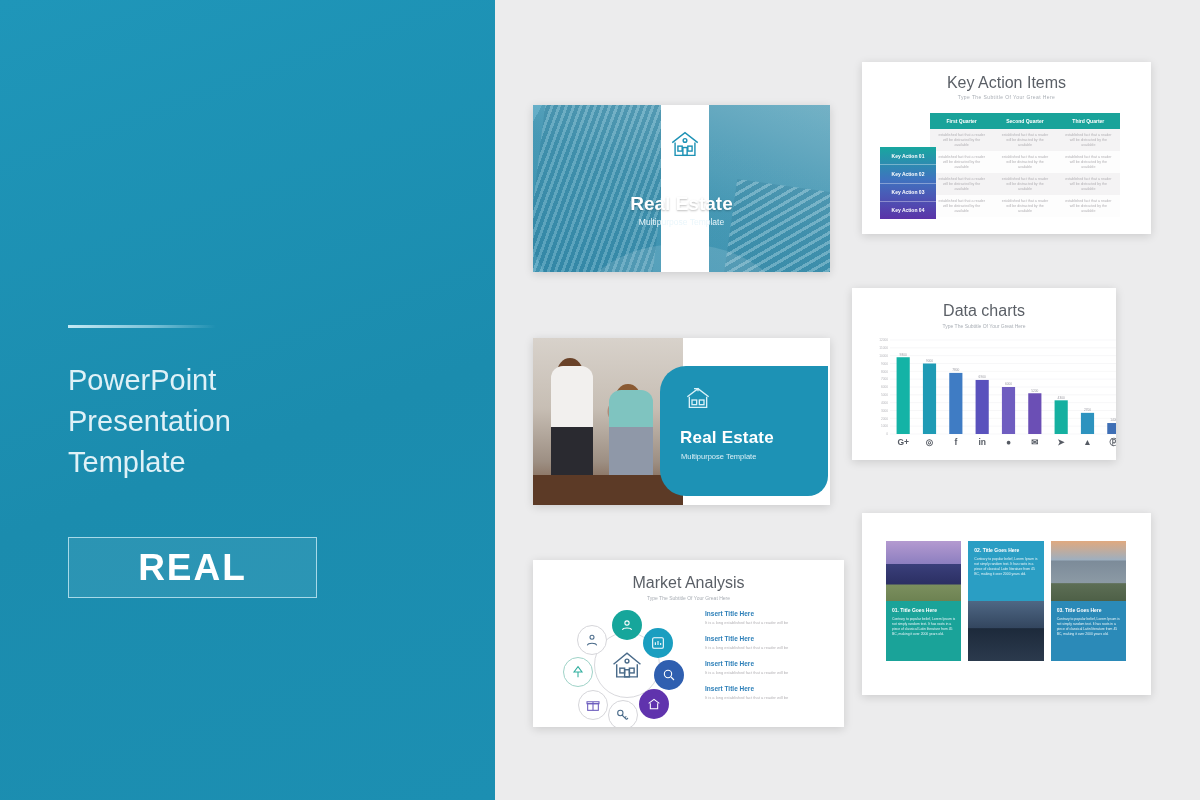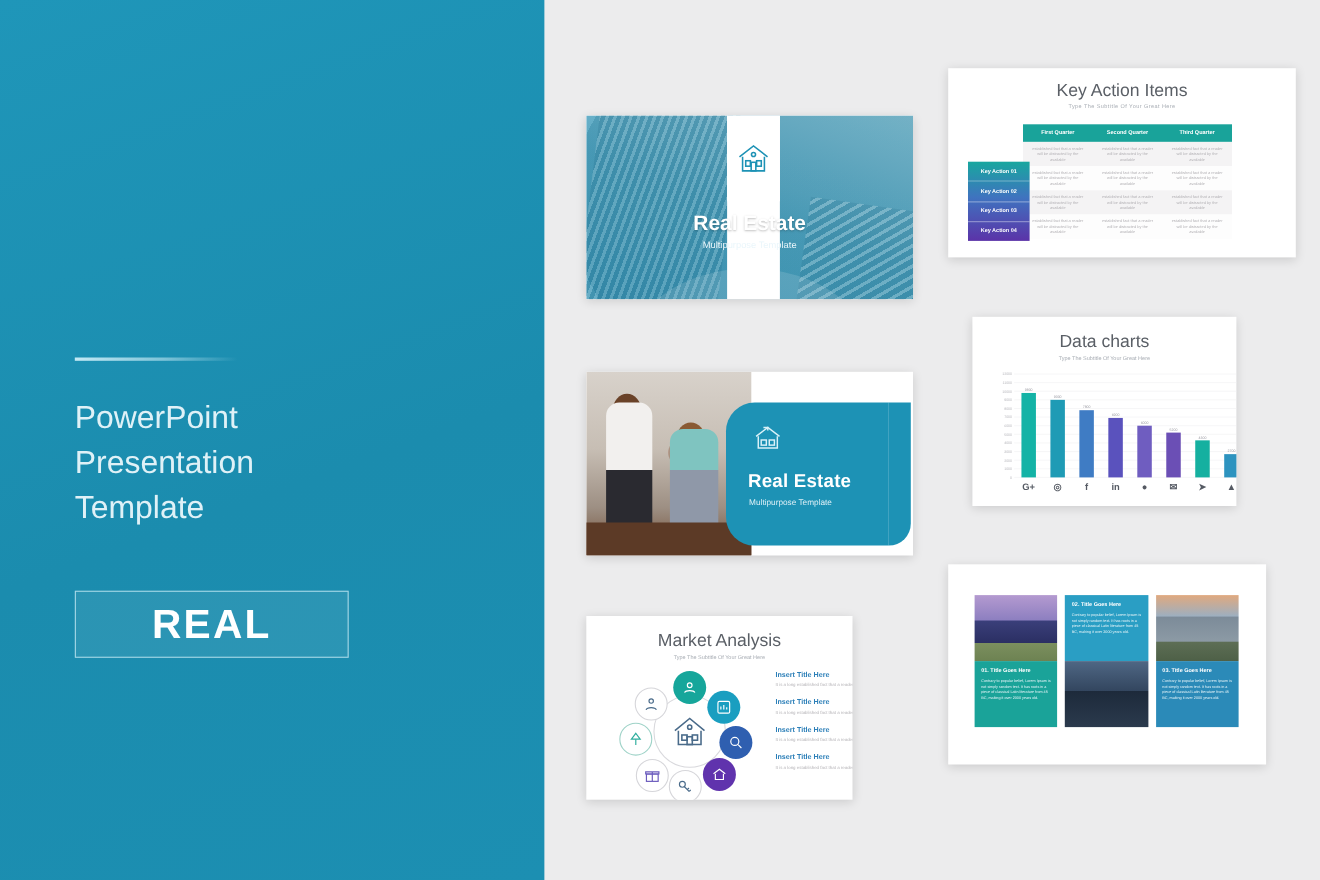--- a/index.html
+++ b/index.html
@@ -104,21 +104,21 @@
     position: absolute; left: 0; right: 0; top: 88px;
     text-align: center; color: #fff; font-size: 19px; font-weight: bold;
     text-shadow: 0 1px 2px rgba(0,0,0,0.25);
   }
   .s1 .sub {
     position: absolute; left: 0; right: 0; top: 112px;
     text-align: center; color: #eaf6fb; font-size: 8.5px;
   }
 
   
-  .s2 { left: 367px; top: 62px; width: 316px; height: 172px; }
+  .s2 { left: 367px; top: 62px; width: 289px; height: 172px; }
   .s2 .h1 {
     position: absolute; left: 0; right: 0; top: 12px; text-align: center;
     color: #5a5f66; font-size: 16px; font-weight: 400;
   }
   .s2 .h2 {
     position: absolute; left: 0; right: 0; top: 32px; text-align: center;
     color: #a8adb4; font-size: 5px; letter-spacing: 0.4px;
   }
   .kt { position: absolute; left: 68px; top: 51px; width: 190px; }
   .kt-head { display: flex; background: #19a39a; height: 16px; }
@@ -171,21 +171,21 @@
     background: #1d92b5; border-radius: 0 0 26px 0;
   }
   .s3 .p-ico { position: absolute; left: 22px; top: 16px; }
   .s3 .p-ttl {
     position: absolute; left: 20px; top: 62px; color: #fff;
     font-size: 17px; font-weight: bold; letter-spacing: 0.2px;
   }
   .s3 .p-sub { position: absolute; left: 21px; top: 86px; color: #ddf0f7; font-size: 7.5px; }
 
   
-  .s4 { left: 38px; top: 560px; width: 242px; height: 167px; }
+  .s4 { left: 38px; top: 560px; width: 311px; height: 167px; }
   .s4 .h1 { position:absolute; left:0; right:0; top:14px; text-align:center; color:#5a5f66; font-size:16px; }
   .s4 .h2 { position:absolute; left:0; right:0; top:35px; text-align:center; color:#a9aeb5; font-size:5px; }
   .s4 .diagram { position:absolute; left:24px; top:52px; width:138px; height:108px; }
   .ring {
     position:absolute; left:37px; top:20px; width:66px; height:66px;
     border:1px solid #d9d9dd; border-radius:50%;
   }
   .center-ico {
     position:absolute; left:47px; top:30px; width:46px; height:46px;
     display:flex; align-items:center; justify-content:center;
@@ -390,21 +390,21 @@
         <div class="li-t">Insert Title Here</div>
         <div class="li-b">It is a long established fact that a reader will be</div>
       </div>
       <div class="li">
         <div class="li-t">Insert Title Here</div>
         <div class="li-b">It is a long established fact that a reader will be</div>
       </div>
     </div>
   </div>
 
-  <div class="slide" id="chart-slide" style="left:389px; top:288px; width:240px; height:172px;">
+  <div class="slide" id="chart-slide" style="left:357px; top:288px; width:264px; height:172px;">
     <div style="position:absolute;left:0;right:0;top:14px;text-align:center;color:#5a5f66;font-size:16px;">Data charts</div>
     <div style="position:absolute;left:0;right:0;top:35px;text-align:center;color:#a9aeb5;font-size:5px;">Type The Subtitle Of Your Great Here</div>
     <div id="chart-plot" style="position:absolute;left:18px;top:48px;right:14px;bottom:10px;"><svg width="257" height="114">
           <line x1="20" x2="257" y1="98" y2="98" stroke="#eeeef1" stroke-width="0.5"></line>
           <text x="18" y="99.3" text-anchor="end" font-size="3.2" fill="#b6b6bb" font-family="&quot;Liberation Sans&quot;, sans-serif">0</text>
           <line x1="20" x2="257" y1="90.16666666666667" y2="90.16666666666667" stroke="#eeeef1" stroke-width="0.5"></line>
           <text x="18" y="91.46666666666667" text-anchor="end" font-size="3.2" fill="#b6b6bb" font-family="&quot;Liberation Sans&quot;, sans-serif">1000</text>
           <line x1="20" x2="257" y1="82.33333333333333" y2="82.33333333333333" stroke="#eeeef1" stroke-width="0.5"></line>
           <text x="18" y="83.63333333333333" text-anchor="end" font-size="3.2" fill="#b6b6bb" font-family="&quot;Liberation Sans&quot;, sans-serif">2000</text>
           <line x1="20" x2="257" y1="74.5" y2="74.5" stroke="#eeeef1" stroke-width="0.5"></line>

